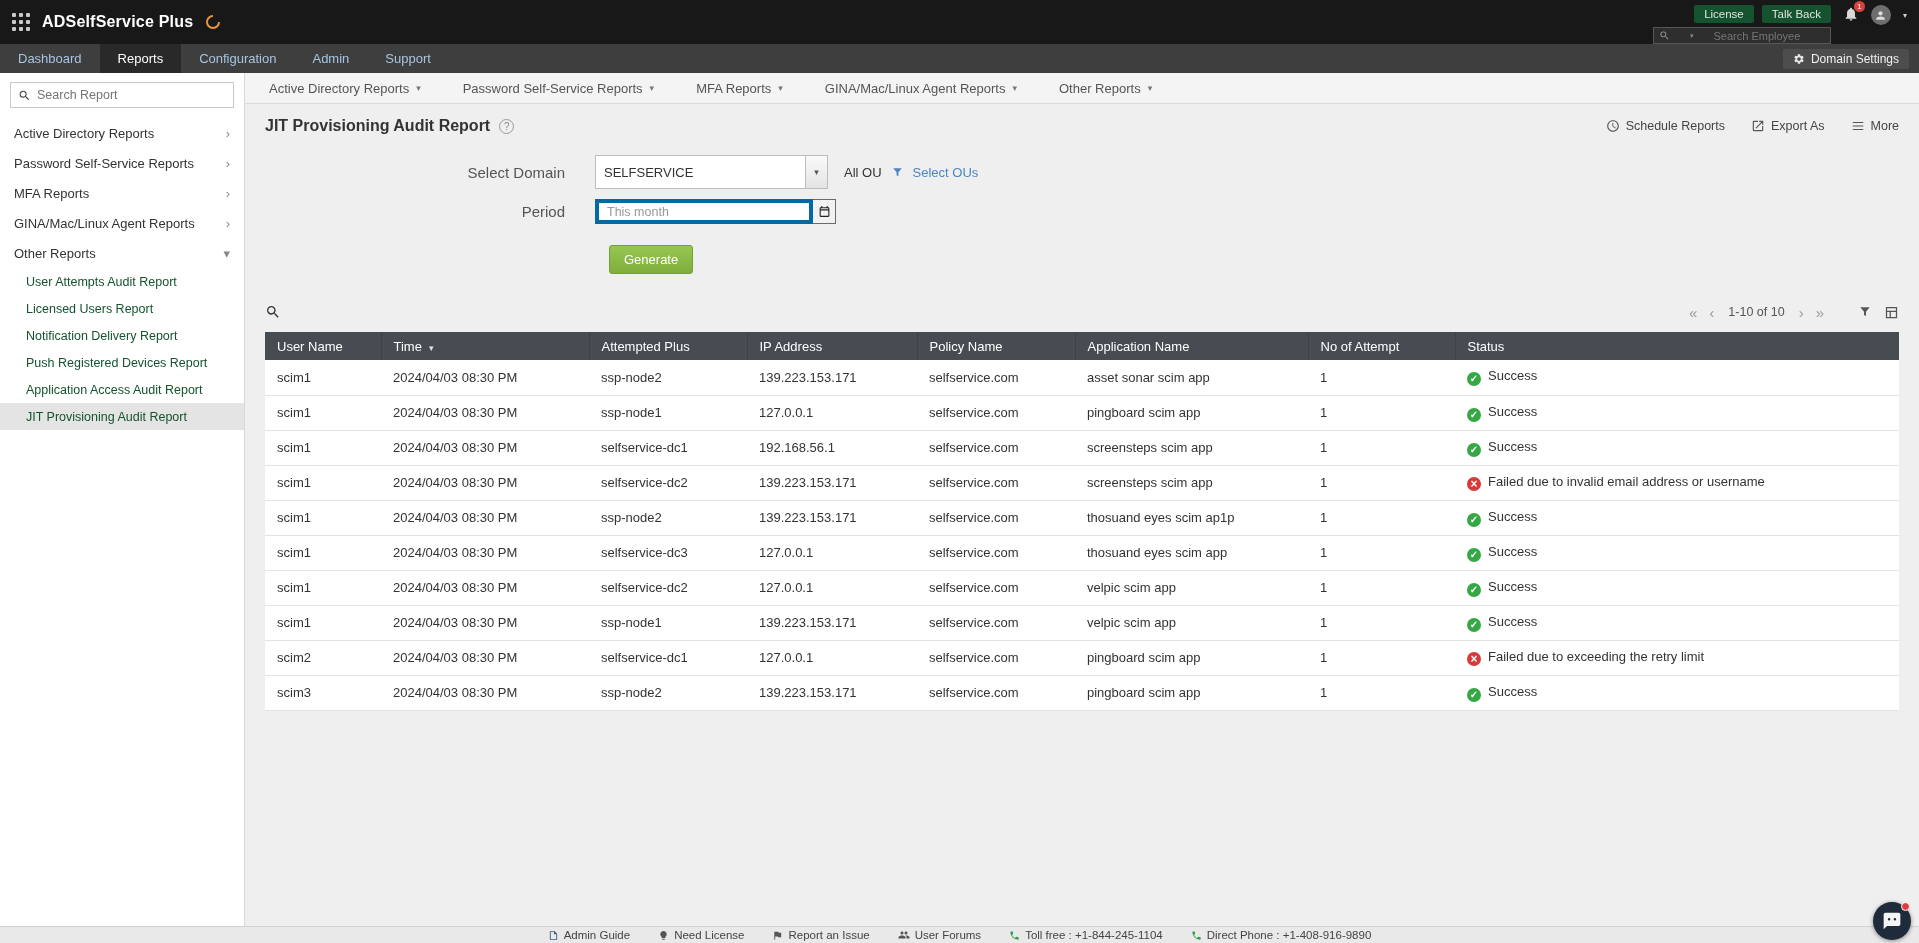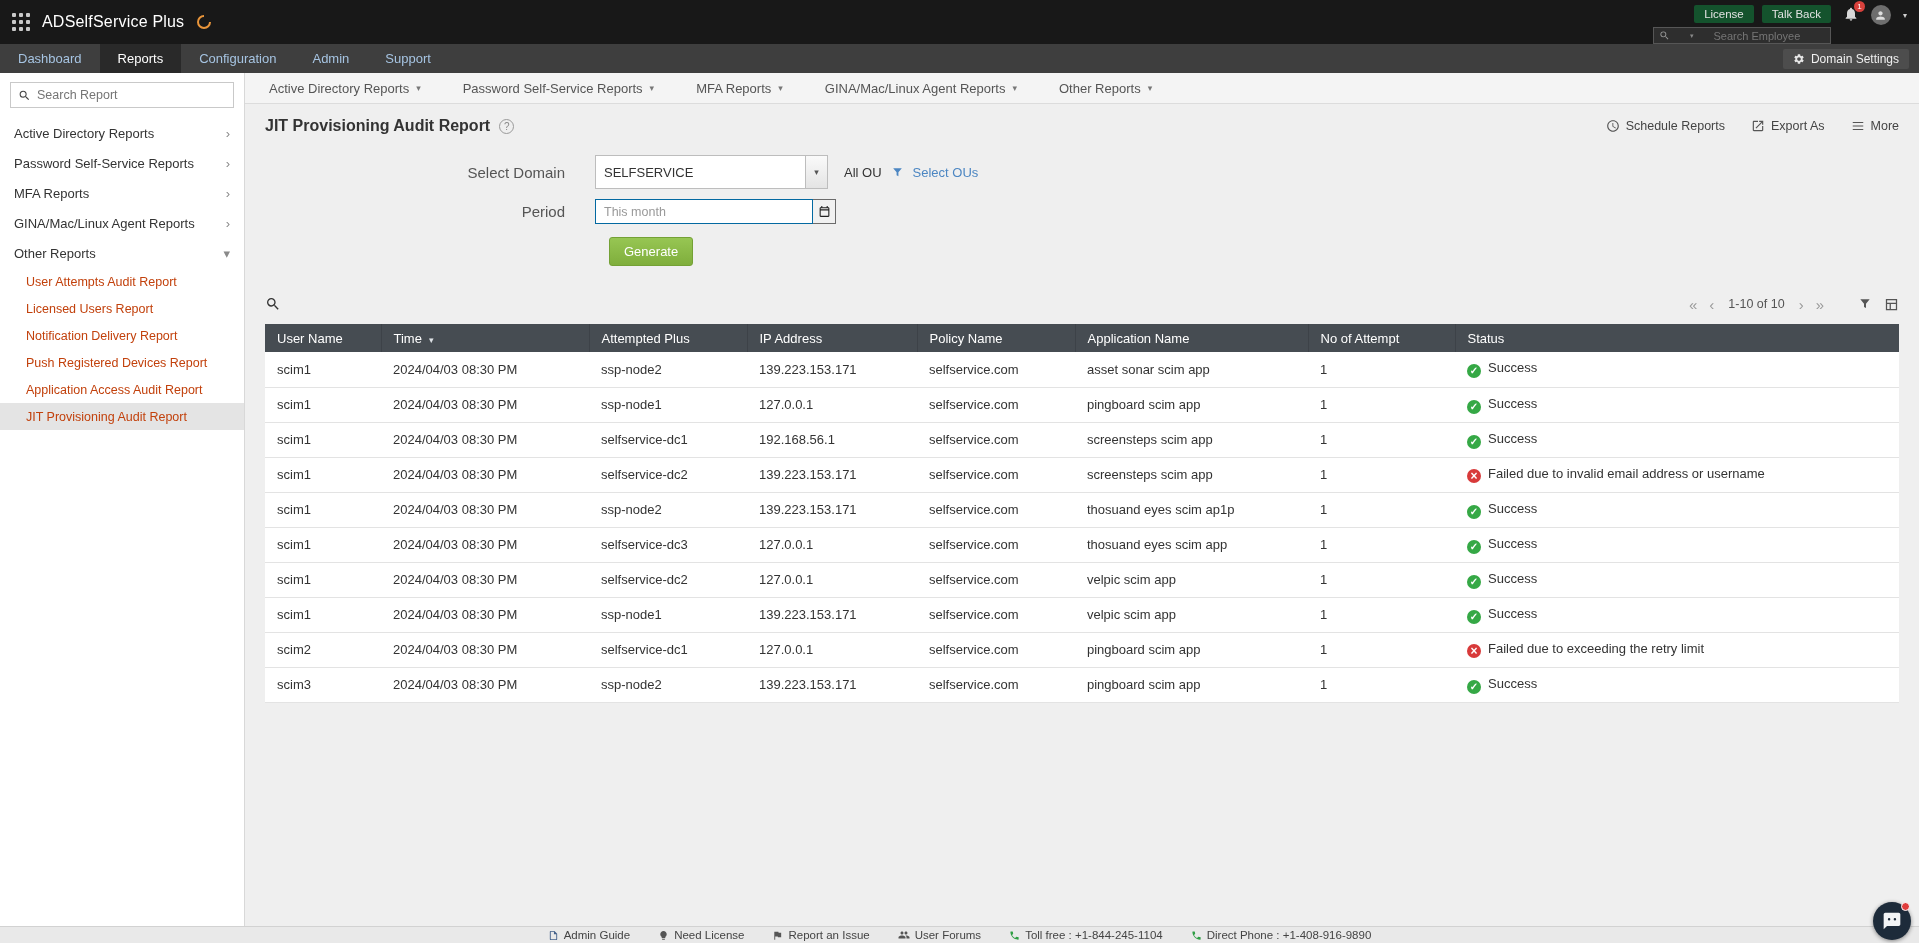--- a/index.html
+++ b/index.html
@@ -4,21 +4,21 @@
 <style>
   * { margin:0; padding:0; box-sizing:border-box; }
   body { font-family:"Liberation Sans", sans-serif; background:#dcdcdc; }
   .page { width:1919px; height:943px; position:relative; background:#efefef; overflow:hidden; display:flex; flex-direction:column; }
 
   
   .topbar { height:44px; background:#181818; display:flex; align-items:center; justify-content:space-between; padding:0 12px; flex:none; }
   .brand { display:flex; align-items:center; gap:12px; }
   .apps-icon { display:grid; grid-template-columns:repeat(3,4px); grid-gap:3px; cursor:pointer; }
   .apps-icon i { width:4px; height:4px; background:#c9c9c9; border-radius:1px; }
-  .brand-name { color:#fff; font-size:16px; font-weight:normal; letter-spacing:.2px; }
+  .brand-name { color:#fff; font-size:16px; font-weight:bold; letter-spacing:.2px; }
   .top-right { display:flex; align-items:flex-start; gap:12px; padding-top:5px; }
   .tr-stack { display:flex; flex-direction:column; align-items:flex-end; gap:4px; }
   .tr-btns { display:flex; gap:8px; }
   .top-btn { background:#14532d; color:#e2e2e2; font-size:11.5px; padding:3px 10px; border-radius:2px; cursor:pointer; }
   .emp-search { display:flex; align-items:center; background:#2e2e2e; border:1px solid #565656; height:17px; width:178px; padding:0 5px; gap:20px; }
   .emp-search svg { flex:none; }
   .emp-search .mini-caret { color:#8a8a8a; font-size:7px; }
   .emp-search input { flex:1; min-width:0; background:transparent; border:none; color:#bdbdbd; font-size:11px; outline:none; }
   .bell-wrap { position:relative; margin-top:1px; cursor:pointer; }
   .badge { position:absolute; top:-5px; right:-6px; background:#d8413c; color:#fff; font-size:8px; min-width:11px; height:11px; border-radius:6px; line-height:11px; text-align:center; padding:0 1px; }
@@ -33,21 +33,21 @@
   .nav-right { display:flex; align-items:center; padding-right:10px; }
   .domain-settings { display:flex; align-items:center; gap:6px; background:#4d4d4d; color:#f0f0f0; font-size:12px; padding:3px 10px; border-radius:2px; cursor:pointer; }
 
   
   .middle { flex:1; display:flex; min-height:0; }
   .sidebar { width:245px; background:#fff; border-right:1px solid #d8d8d8; padding-top:9px; flex:none; }
   .sb-search { margin:0 10px 10px 10px; height:26px; border:1px solid #c9c9c9; display:flex; align-items:center; padding:0 7px; gap:6px; background:#fff; }
   .sb-search input { border:none; outline:none; flex:1; min-width:0; font-size:12.5px; color:#555; }
   .sb-group { height:30px; display:flex; align-items:center; justify-content:space-between; padding:0 14px; font-size:13px; color:#333; cursor:pointer; }
   .chev { color:#8a8a8a; font-size:13px; }
-  .sb-child { height:27px; display:flex; align-items:center; padding:0 14px 0 26px; font-size:12.5px; color:#c2410c; cursor:pointer; }
+  .sb-child { height:27px; display:flex; align-items:center; padding:0 14px 0 26px; font-size:12.5px; color:#14532d; cursor:pointer; }
   .sb-child.selected { background:#e4e4e4; }
 
   .content { flex:1; display:flex; flex-direction:column; background:#efefef; min-width:0; }
   .report-menu { height:31px; background:#f4f4f4; border-bottom:1px solid #dcdcdc; display:flex; align-items:center; padding-left:24px; gap:42px; flex:none; }
   .rm-item { display:flex; align-items:center; gap:7px; font-size:13px; color:#555; cursor:pointer; }
   .rm-item .caret { color:#777; font-size:9px; }
 
   .content-body { padding:0 20px; flex:1; min-height:0; }
   .title-row { display:flex; align-items:center; justify-content:space-between; margin-top:13px; }
   .title-left { display:flex; align-items:center; gap:9px; }
@@ -60,24 +60,24 @@
   .form-area { margin-top:20px; }
   .form-row { display:flex; align-items:center; margin-bottom:10px; }
   .form-label { width:330px; text-align:right; padding-right:30px; font-size:15px; color:#555; flex:none; }
   .select { width:233px; height:34px; border:1px solid #bdbdbd; background:#fff; display:flex; align-items:center; justify-content:space-between; font-size:13px; color:#333; cursor:pointer; }
   .select-val { padding-left:8px; }
   .select-arrow { width:22px; align-self:stretch; border-left:1px solid #bdbdbd; background:linear-gradient(#fafafa,#e4e4e4); display:flex; align-items:center; justify-content:center; color:#555; font-size:9px; }
   .ou-group { display:flex; align-items:center; gap:9px; margin-left:16px; }
   .all-ou { font-size:13px; color:#333; }
   .link { font-size:13px; color:#4c86c2; cursor:pointer; }
   .period-wrap { display:flex; align-items:center; }
-  .period-input { width:218px; height:25px; border:1px solid #0369a1; background:#fff; color:#999; font-size:12.5px; padding:0 8px; outline:none; }
+  .period-input { width:218px; height:25px; border:4px solid #0369a1; background:#fff; color:#999; font-size:12.5px; padding:0 8px; outline:none; }
   .cal-btn { width:23px; height:25px; border:1px solid #6b6b6b; border-left:none; background:#f1f1f1; display:flex; align-items:center; justify-content:center; cursor:pointer; }
   .generate-row { margin-top:13px; }
-  .generate-btn { margin-left:344px; background:linear-gradient(#97c653,#7fae3c); border:1px solid #74a135; color:#fff; font-size:13px; padding:6px 14px; border-radius:3px; cursor:pointer; }
+  .generate-btn { margin-left:344px; background:linear-gradient(#97c653,#7fae3c); border:1px solid #74a135; color:#fff; font-size:13px; padding:6px 14px; border-radius:3px; cursor:pointer;margin-top:8px; }
 
   .table-toolbar { display:flex; align-items:center; justify-content:space-between; margin-top:26px; height:24px; }
   .tt-left { display:flex; align-items:center; color:#333; cursor:pointer; }
   .tt-right { display:flex; align-items:center; gap:12px; }
   .pg { color:#9a9a9a; font-size:15px; cursor:pointer; line-height:1; }
   .pg-range { color:#555; font-size:12.5px; margin:0 2px; }
   .tt-icon { color:#555; cursor:pointer; display:flex; }
   .tt-gap { width:10px; }
 
   table.report { width:100%; border-collapse:collapse; table-layout:fixed; margin-top:8px; background:#fff; }

